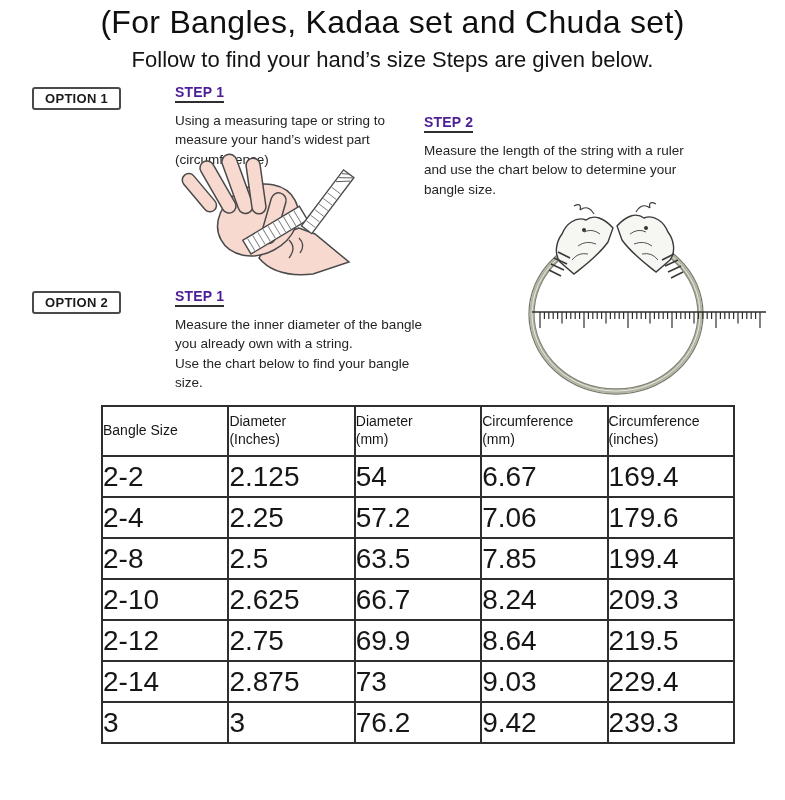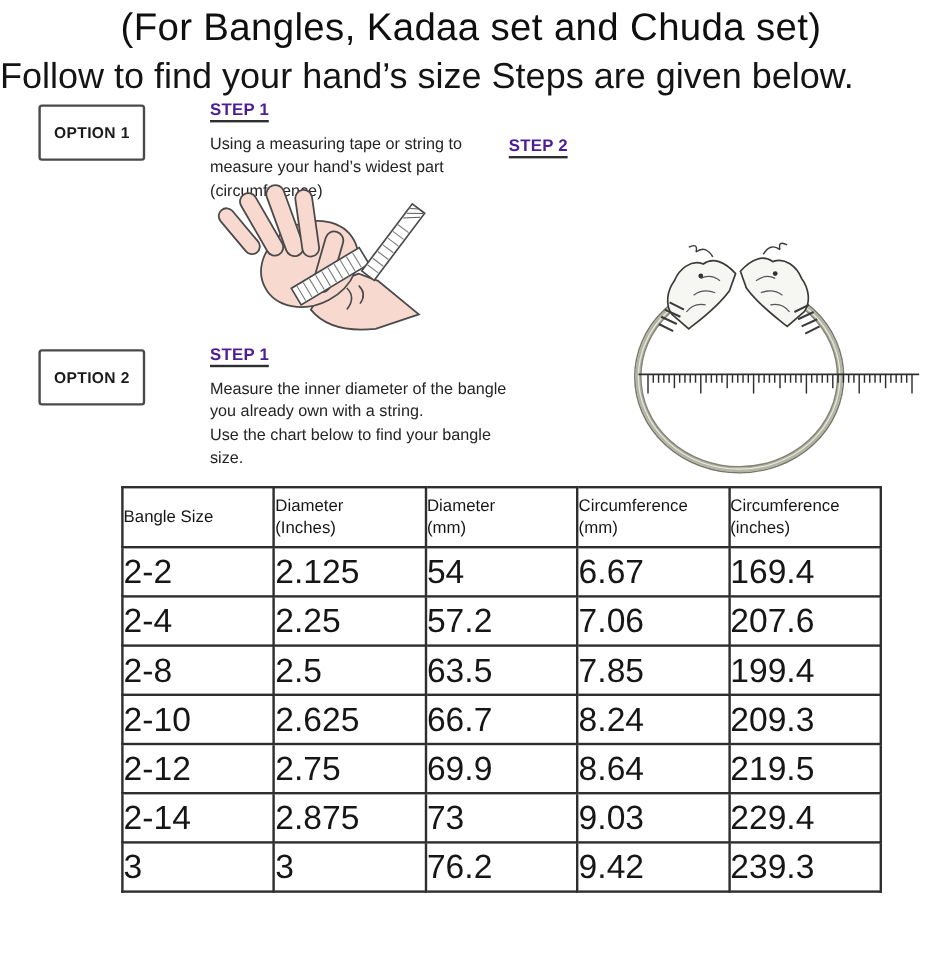--- a/index.html
+++ b/index.html
@@ -1,25 +1,25 @@
 <!DOCTYPE html>
 <html><head>
 <meta charset="utf-8">
 <style>
   html,body{margin:0;padding:0;background:#fff;}
   .page{position:relative;width:785px;height:800px;background:#ffffff;
         font-family:"Liberation Sans",sans-serif;color:#1a1a1a;overflow:hidden;}
 
   .title{position:absolute;top:4px;left:0;width:100%;text-align:center;
          font-size:32px;letter-spacing:.3px;color:#0f0f0f;}
-  .subtitle{position:absolute;top:47px;left:0;width:100%;
-            font-size:30px;color:#141414;}
+  .subtitle{position:absolute;top:47px;left:0;width:100%;text-align:center;
+            font-size:22px;color:#141414;}
 
   .option-box{position:absolute;border:2px solid #4a4a4a;border-radius:3px;
-              background:#fff;padding:14px 11px;font-size:13px;font-weight:bold;
+              background:#fff;padding:2px 11px;font-size:13px;font-weight:bold;
               letter-spacing:.3px;color:#1a1a1a;}
   .option-box.o1{left:32px;top:87px;}
   .option-box.o2{left:32px;top:291px;}
 
   .step{position:absolute;}
   .step-heading{display:inline-block;font-weight:bold;font-size:14px;
                 letter-spacing:.2px;color:#4c1d95;border-bottom:2px solid #2e2e2e;
                 padding-bottom:1px;margin:0 0 8px 0;}
   .step-text{font-size:13.5px;line-height:1.44;color:#242424;margin:0;}
   .step-text + .step-text{margin-top:0;}
@@ -49,20 +49,21 @@
 
   <div class="option-box o1">OPTION 1</div>
 
   <div class="step o1s1">
     <div class="step-heading">STEP 1</div>
     <p class="step-text">Using a measuring tape or string to measure your hand’s widest part (circumference)</p>
   </div>
 
   <div class="step s2">
     <div class="step-heading">STEP 2</div>
+    <p class="step-text">Measure the length of the string with a ruler and use the chart below to determine your bangle size.</p>
   </div>
 
   <svg class="illus hand" width="235" height="132" viewBox="0 0 235 132">
     <g stroke="#4a4a4a" stroke-width="1.5" fill="#f8d9cf">
 
       <path d="M96,108 C104,94 118,84 136,78 L152,84 L186,112 L150,124 C122,127 105,119 96,108 Z"></path>
 
       <ellipse cx="95" cy="70" rx="42" ry="34" transform="rotate(-28 95 70)"></ellipse>
 
       <rect x="30" y="20" width="13" height="46" rx="6.5" transform="rotate(-40 36 43)"></rect>
@@ -174,21 +175,21 @@
         <td>2.125</td>
         <td>54</td>
         <td>6.67</td>
         <td>169.4</td>
       </tr>
       <tr>
         <td>2-4</td>
         <td>2.25</td>
         <td>57.2</td>
         <td>7.06</td>
-        <td>207.6</td>
+        <td>179.6</td>
       </tr>
       <tr>
         <td>2-8</td>
         <td>2.5</td>
         <td>63.5</td>
         <td>7.85</td>
         <td>199.4</td>
       </tr>
       <tr>
         <td>2-10</td>

